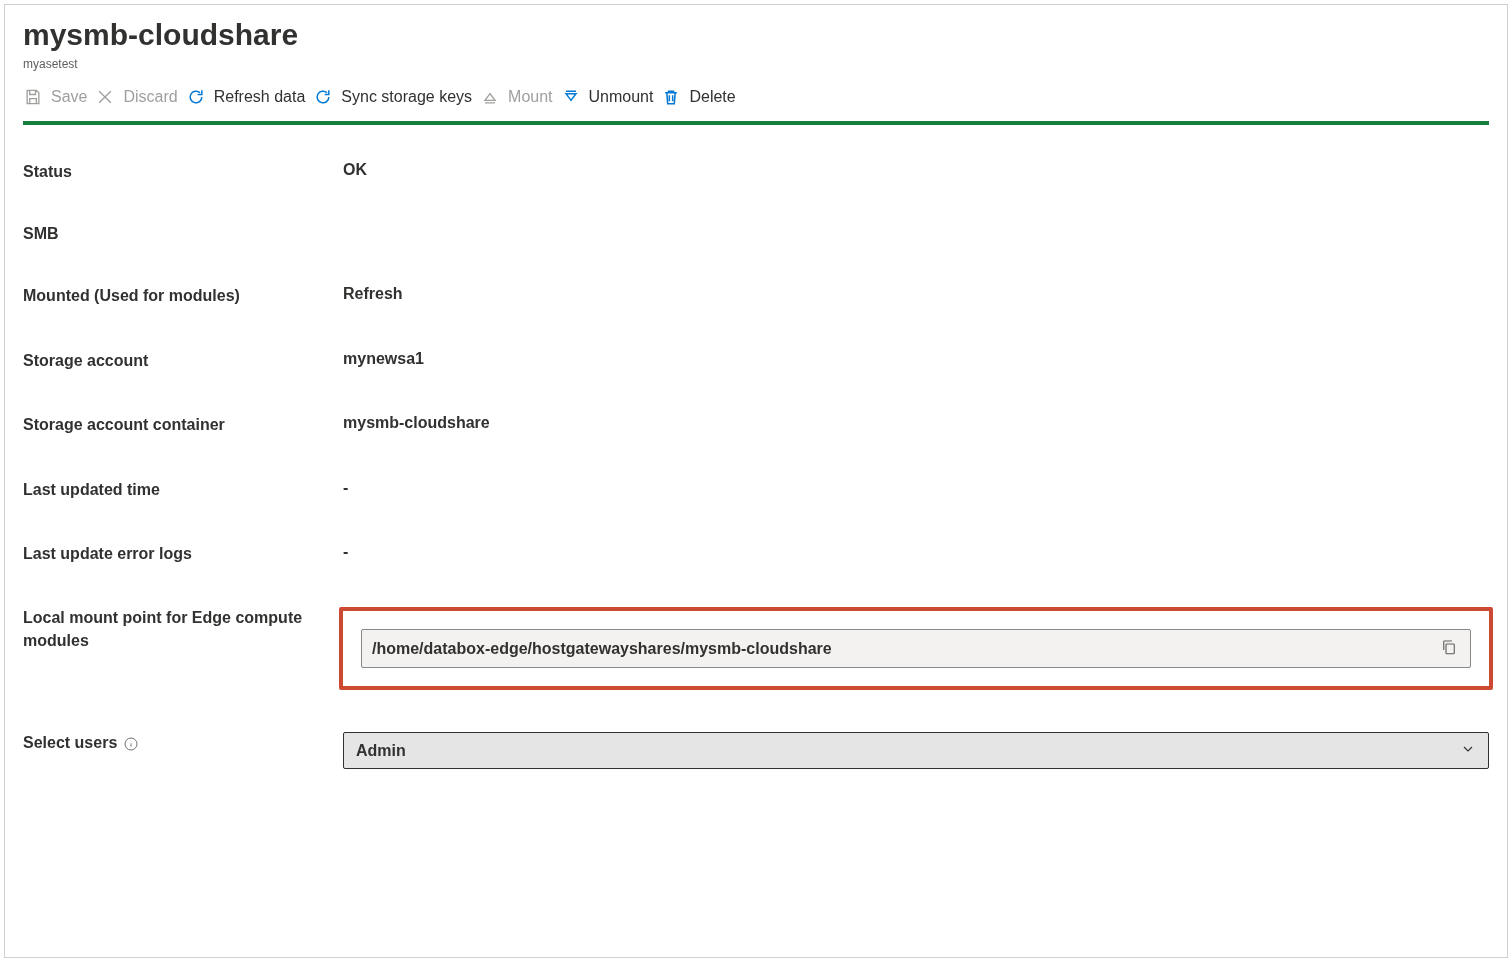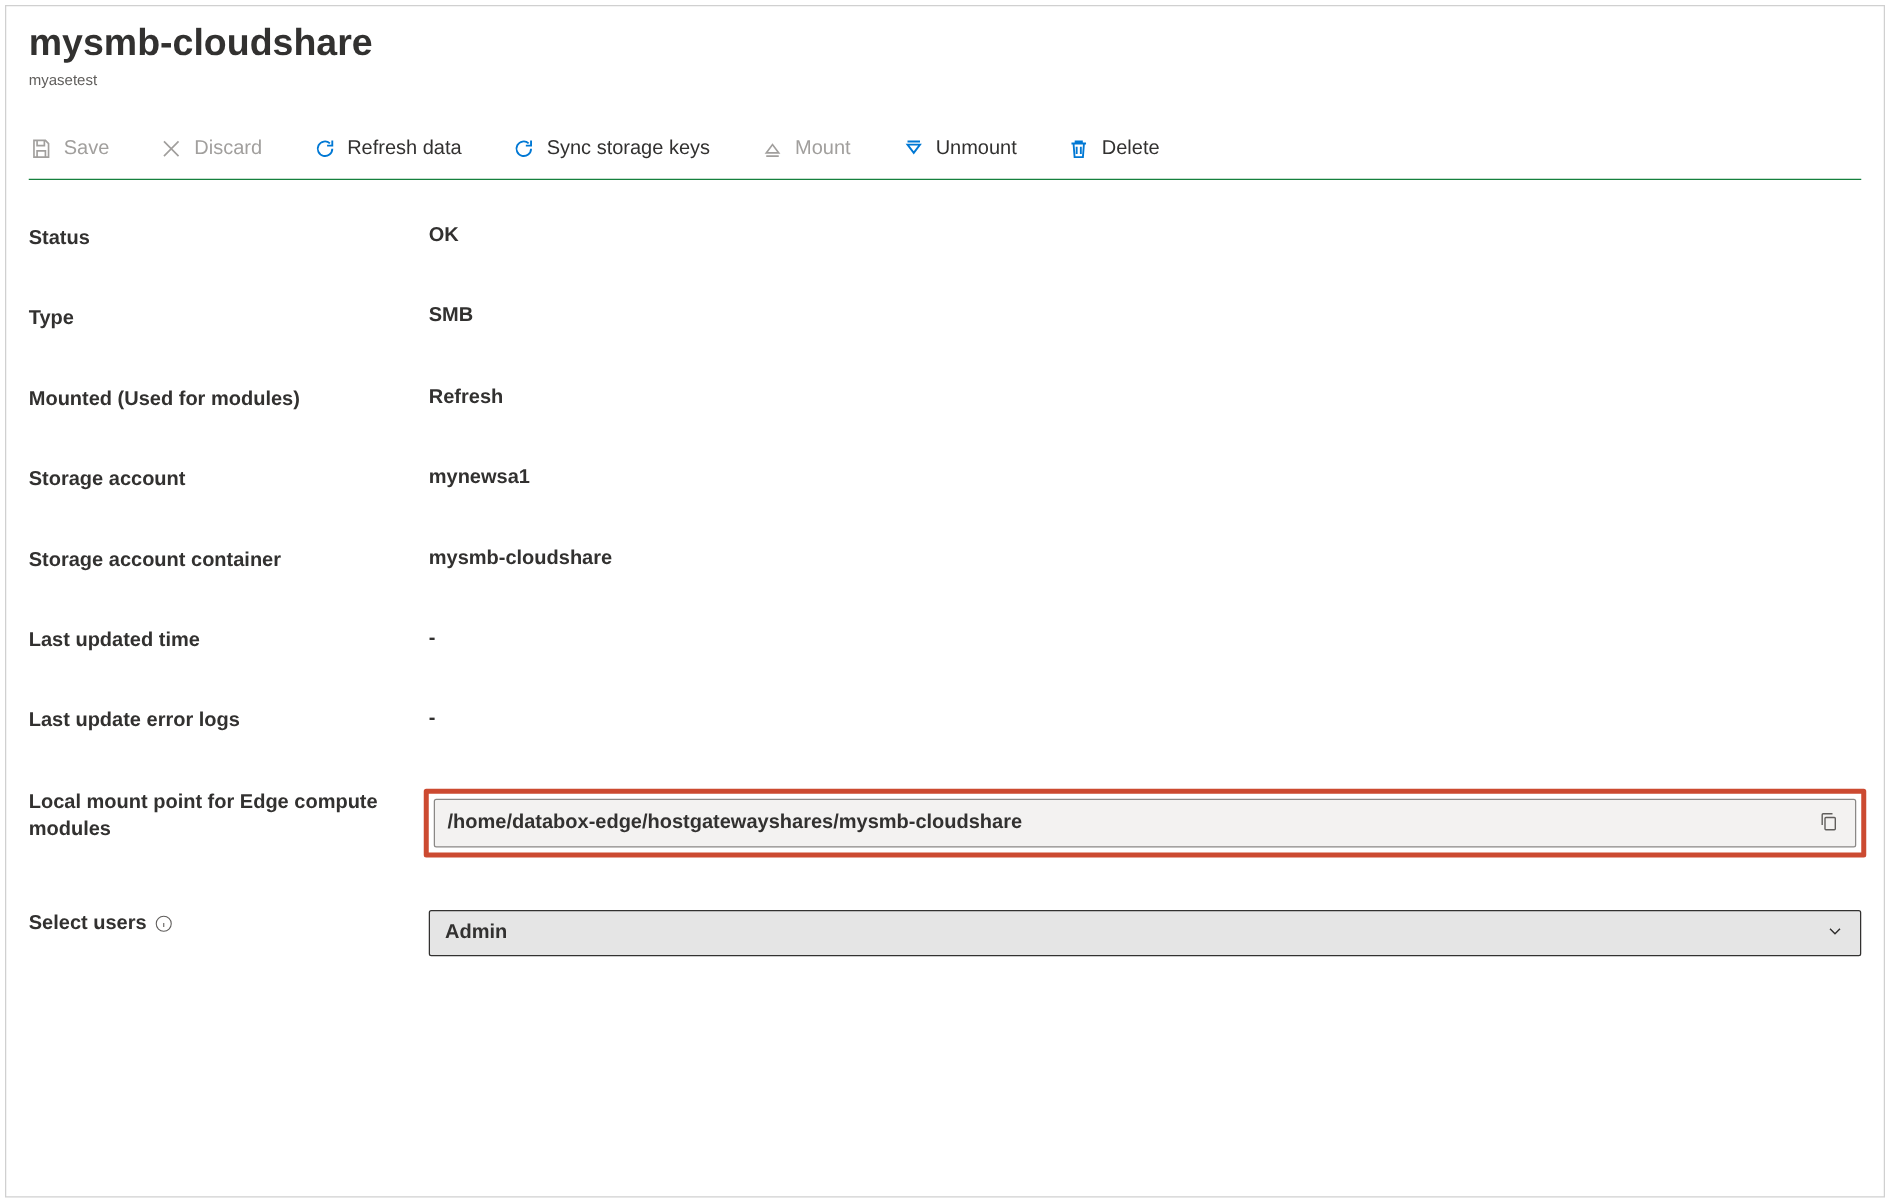--- a/index.html
+++ b/index.html
@@ -48,24 +48,24 @@
       line-height: 1;
       color: #323130;
       cursor: pointer;
       padding: 4px;
       background: none;
       border: none;
     }
     .toolbar {
       display: flex;
       align-items: center;
-      gap: 40px;
-      margin-top: 36px;
+      gap: 8px;
+      margin-top: 14px;
       padding-bottom: 12px;
-      border-bottom: 1px solid #15803d;
+      border-bottom: 4px solid #15803d;
     }
     .toolbar-item {
       display: flex;
       align-items: center;
       gap: 8px;
       font-size: 16px;
       color: #323130;
       cursor: pointer;
       background: none;
       border: none;
@@ -126,21 +126,21 @@
       height: 16px;
       stroke: #605e5c;
       fill: none;
     }
     .mount-field-wrap {
       flex: 1;
       border: 4px solid #cc4a31;
       border-radius: 2px;
       margin-left: -4px;
       margin-right: -4px;
-      padding: 0;
+      padding: 14px;
     }
     .mount-field {
       display: flex;
       align-items: center;
       background: #f3f2f1;
       border: 1px solid #8a8886;
       border-radius: 2px;
       padding: 6px 10px;
       margin: 4px;
     }
@@ -267,21 +267,20 @@
     </button>
   </div>
 
   <div class="props">
     <div class="prop-row">
       <div class="prop-label">Status</div>
       <div class="prop-value">OK</div>
     </div>
 
     <div class="prop-row">
-      <div class="prop-label">Type</div>
       <div class="prop-value">SMB</div>
     </div>
 
     <div class="prop-row">
       <div class="prop-label">Mounted (Used for modules)</div>
       <div class="prop-value">Refresh</div>
     </div>
 
     <div class="prop-row">
       <div class="prop-label">Storage account</div>

